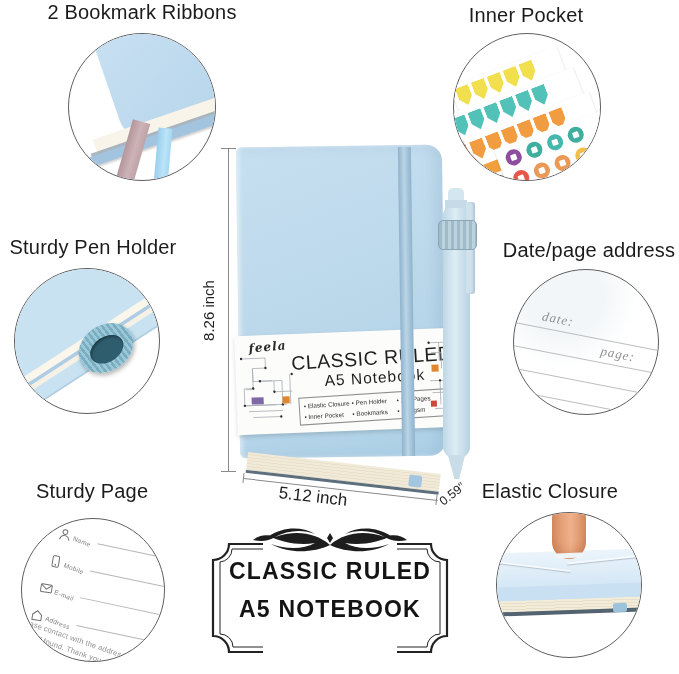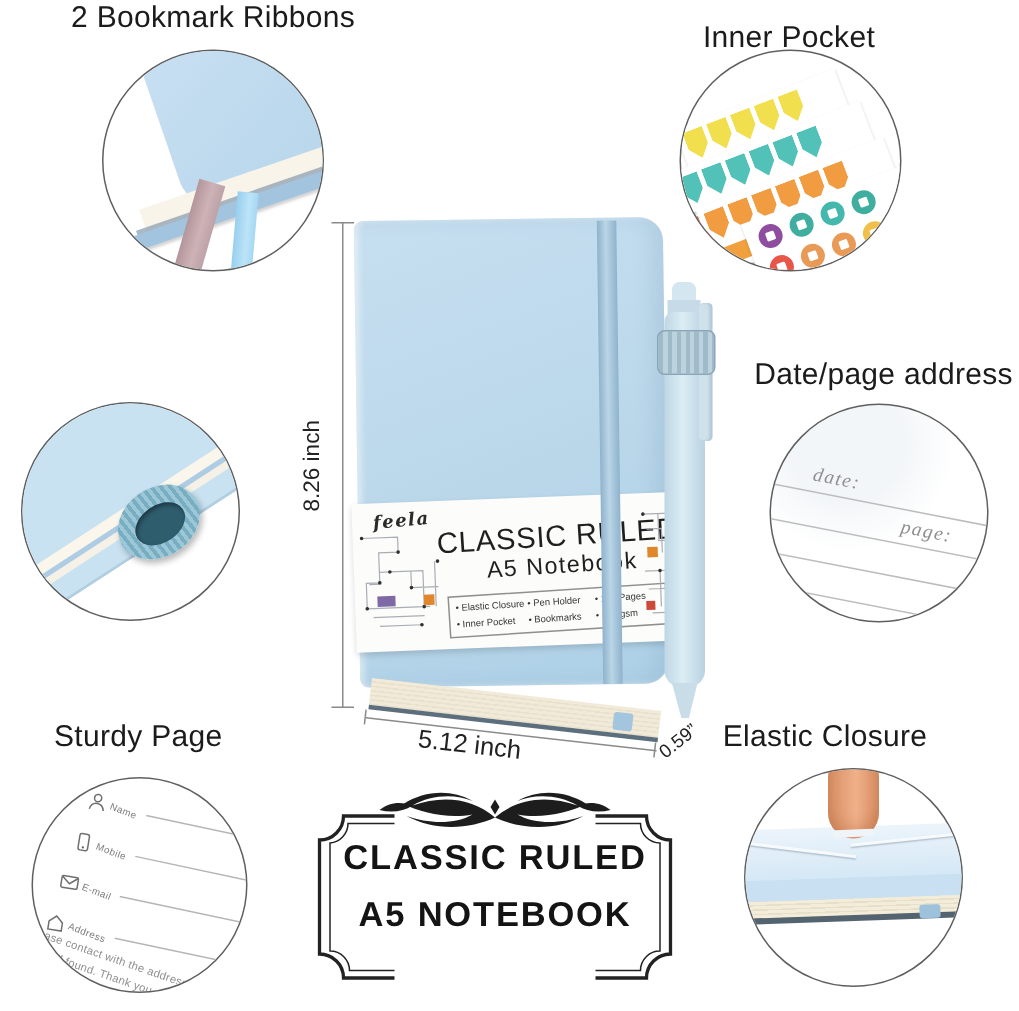--- a/index.html
+++ b/index.html
@@ -124,21 +124,22 @@
   .plate{position:absolute;left:205px;top:524px;width:250px;height:150px;}
   .plate svg{position:absolute;left:0;top:0;}
   .plate-line{position:absolute;width:250px;text-align:center;font-size:23px;font-weight:600;color:#141414;letter-spacing:1.2px;white-space:nowrap;}
 </style>
 </head>
 <body>
 
 <div class="canvas">
 
   <div class="flabel" style="left:36px;top:1px;width:212px;">2 Bookmark Ribbons</div>
-  <div class="flabel" style="left:452px;top:14px;width:148px;">Inner Pocket</div>
+  <div class="flabel" style="left:452px;top:4px;width:148px;">Inner Pocket</div>
+  <div class="flabel" style="left:2px;top:236px;width:182px;">Sturdy Pen Holder</div>
   <div class="flabel" style="left:500px;top:239px;width:178px;">Date/page address</div>
   <div class="flabel" style="left:36px;top:480px;width:112px;">Sturdy Page</div>
   <div class="flabel" style="left:472px;top:480px;width:156px;">Elastic Closure</div>
 
   <div class="photo-circle" style="left:68px;top:33px;width:146px;height:146px;">
     <div class="c1-cover"></div>
     <div class="c1-pages"></div>
     <div class="c1-slot"></div>
     <div class="c1-backcover"></div>
     <div class="c1-ribbon-m"></div>

